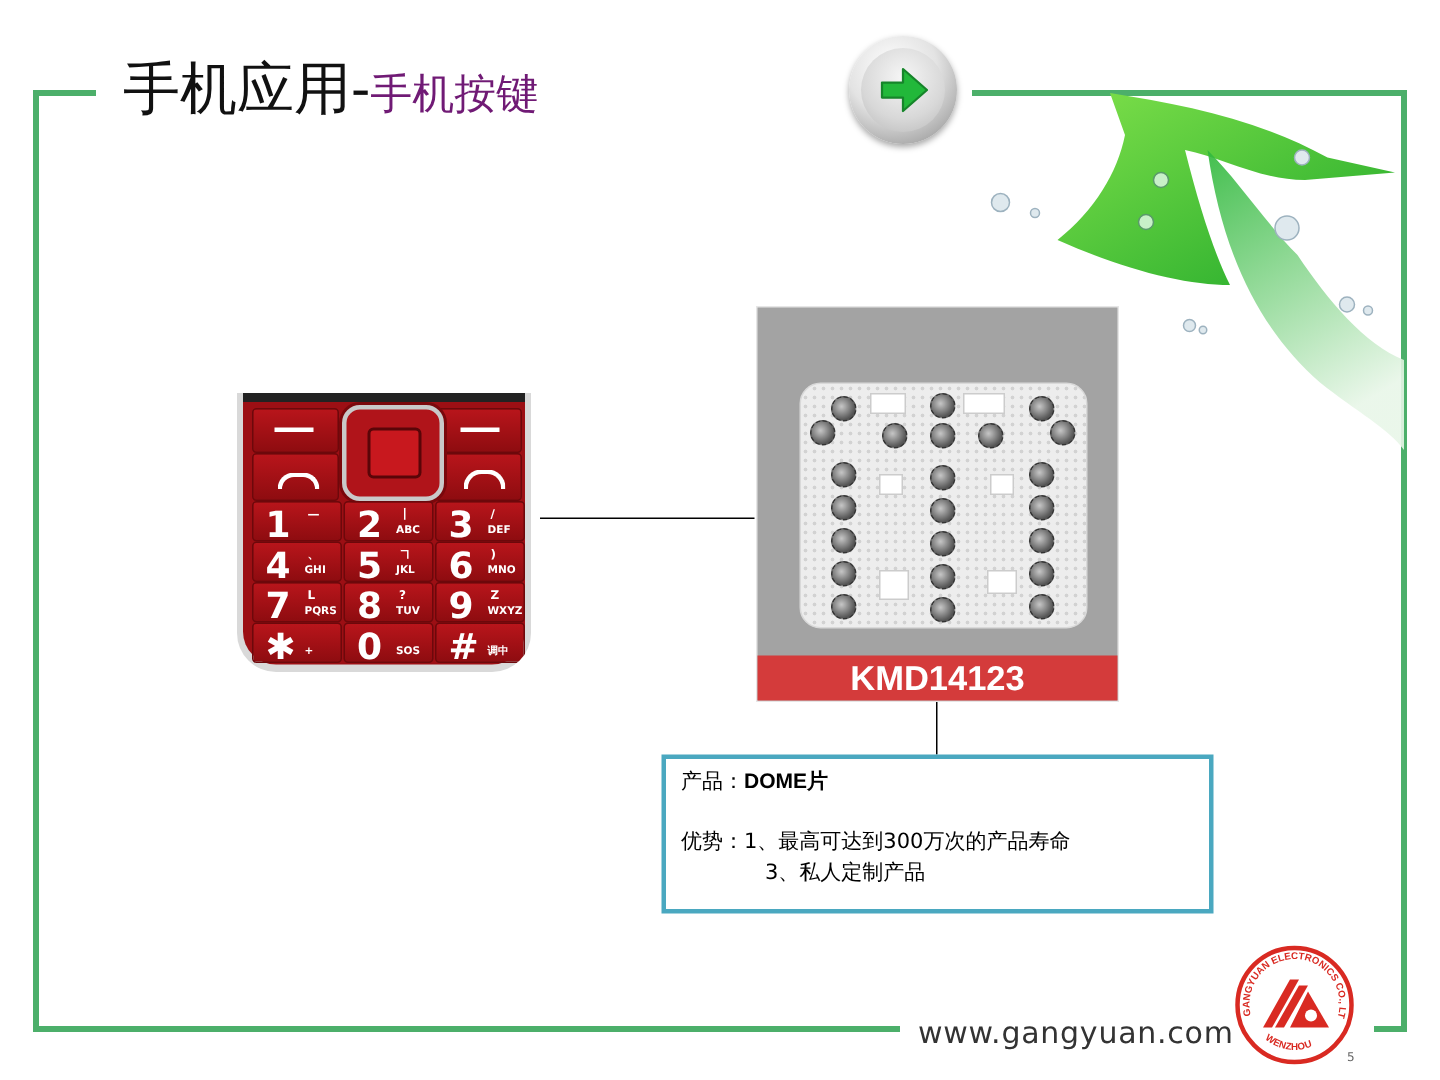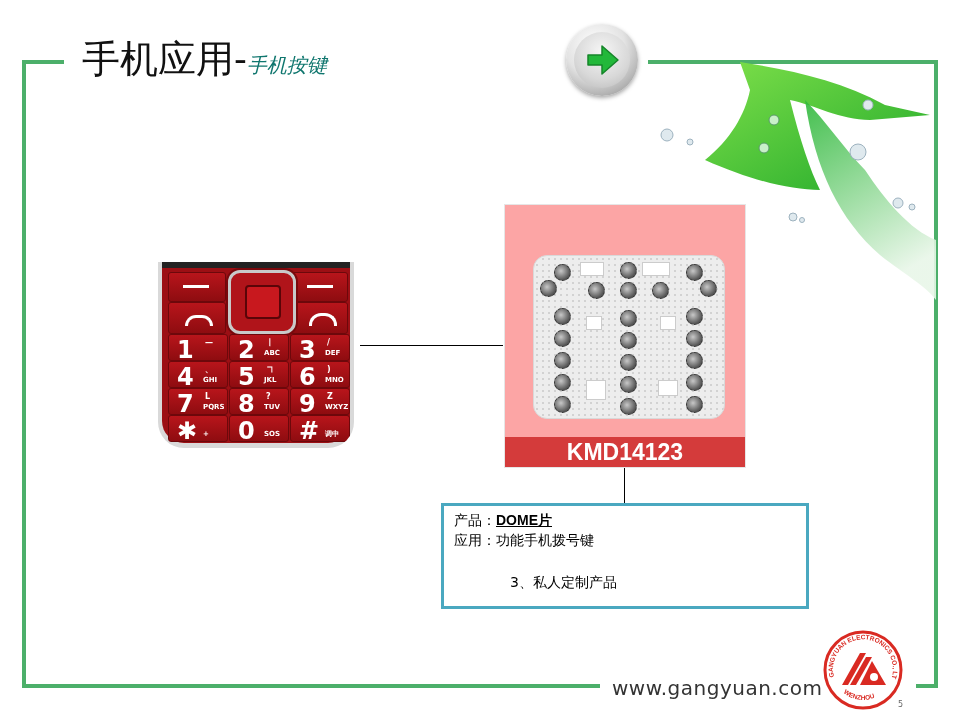--- a/index.html
+++ b/index.html
@@ -1,51 +1,51 @@
 <!DOCTYPE html>
 <html><head>
 <meta charset="utf-8">
 <style>
   html, body { margin:0; padding:0; }
   body { width:960px; height:720px; position:relative; background:#ffffff; overflow:hidden;
          font-family:"DejaVu Sans", sans-serif; }
   .gline { position:absolute; background:#4caf6a; }
   .title { position:absolute; left:82px; top:40px; font-family:"DejaVu Serif", serif; font-size:38px; color:#111; white-space:nowrap; line-height:1; }
-  .title .sub { color:#0f766e; font-size:20px;font-style:italic; }
+  .title .sub { color:#701a75; font-size:28px; }
   .arrow-btn { position:absolute; left:566px; top:24px; width:72px; height:72px; border-radius:50%;
      background:radial-gradient(circle at 40% 30%, #ffffff 0%, #e3e3e3 45%, #a9a9a9 80%, #7a7a7a 100%);
      box-shadow:0 2px 4px rgba(0,0,0,0.35); }
   .arrow-btn .inner { position:absolute; left:8px; top:8px; width:56px; height:56px; border-radius:50%;
      background:radial-gradient(circle at 50% 35%, #f6f6f6 0%, #d8d8d8 60%, #b8b8b8 100%); }
   .leaf-area { position:absolute; left:640px; top:60px; width:296px; height:250px; }
   .phone { position:absolute; left:158px; top:262px; width:196px; height:186px; border-radius:0 0 26px 26px;
      background:#d9d9d9; overflow:hidden; }
   .phone .body { position:absolute; left:4px; top:0; right:4px; bottom:5px; background:#9c0f14; border-radius:0 0 22px 22px; }
   .phone .screen { position:absolute; left:0; top:0; right:0; height:6px; background:#222; }
   .key { position:absolute; background:linear-gradient(#b8151b, #8e0c10); border:1px solid #6d080b; border-radius:3px;
      color:#fff; font-family:"DejaVu Sans", sans-serif; font-weight:bold; }
   .key .d { position:absolute; left:8px; top:2px; font-size:24px; line-height:26px; }
   .key .s { position:absolute; left:34px; top:14px; font-size:7px; line-height:8px; }
   .key .t { position:absolute; left:36px; top:4px; font-size:8px; line-height:8px; }
   .nav-ring { position:absolute; left:66px; top:8px; width:62px; height:58px; border-radius:12px;
      border:3px solid #c9c9c9; background:#b0141a; box-shadow:0 0 0 2px #7a080c; }
   .nav-center { position:absolute; left:14px; top:12px; width:32px; height:30px; border-radius:4px; border:2px solid #5a0508; background:#c8181e; }
   .connector-h { position:absolute; left:360px; top:345px; width:143px; height:1px; background:#000; }
   .connector-v { position:absolute; left:624px; top:468px; width:1px; height:36px; background:#000; }
-  .product { position:absolute; left:504px; top:204px; width:240px; height:262px; background:#fca5a5; border:1px solid #e6e6e6; }
+  .product { position:absolute; left:504px; top:204px; width:240px; height:262px; background:#a3a3a3; border:1px solid #e6e6e6; }
   .dome { position:absolute; left:28px; top:50px; width:190px; height:162px; background:#ededed; border-radius:14px;
      background-image:radial-gradient(#d2d2d2 1px, transparent 1.5px); background-size:6px 6px; border:1px solid #d9d9d9; }
   .dot { position:absolute; width:15px; height:15px; border-radius:50%; background:radial-gradient(circle at 40% 40%, #c8c8c8, #555 70%); border:1px dashed #333; }
   .hole { position:absolute; background:#fff; border:1px solid #ccc; }
   .label-bar { position:absolute; left:0; bottom:0; width:240px; height:30px; background:#d43b3b; color:#fff;
      font-family:"Liberation Sans", sans-serif; font-weight:bold; font-size:23px; text-align:center; line-height:30px; }
   .info { position:absolute; left:441px; top:503px; width:362px; height:100px; border:3px solid #4aa8c0; background:#fff;
      font-family:"DejaVu Sans", sans-serif; font-size:14px; color:#000; }
   .info .row { position:absolute; left:10px; white-space:nowrap; line-height:20px; }
-  .info b { font-family:"Liberation Sans", sans-serif;text-decoration:underline; }
+  .info b { font-family:"Liberation Sans", sans-serif; }
   .url { position:absolute; left:612px; top:676px; font-family:"DejaVu Sans", sans-serif; font-size:20px; color:#333; letter-spacing:0.5px; }
   .logo { position:absolute; left:820px; top:627px; width:86px; height:86px; }
   .pagenum { position:absolute; left:898px; top:700px; font-size:8px; color:#666; }
 </style>
 </head>
 <body>
 
 <div class="gline" style="left:22px; top:60px; width:4px; height:628px;"></div>
 <div class="gline" style="left:22px; top:60px; width:42px; height:4px;"></div>
 <div class="gline" style="left:648px; top:60px; width:290px; height:4px;"></div>
@@ -213,22 +213,22 @@
   </div>
   <div class="label-bar">KMD14123</div>
 </div>
 
 <div class="connector-v"></div>
 
 <div class="info">
   <div class="row" style="top:4px;">
     <span>产品：</span><b>DOME片</b>
   </div>
-  <div class="row" style="top:24px;">
-    <span>应用：</span><span>功能手机拨号键</span>
+  <div class="row" style="top:45px;">
+    <span>优势：</span><span>1、最高可达到300万次的产品寿命</span>
   </div>
   <div class="row" style="top:66px; left:66px;">
     <span>3、私人定制产品</span>
   </div>
 </div>
 
 <div class="url">www.gangyuan.com</div>
 
 <div class="logo">
   <svg width="86" height="86" viewBox="0 0 86 86">

